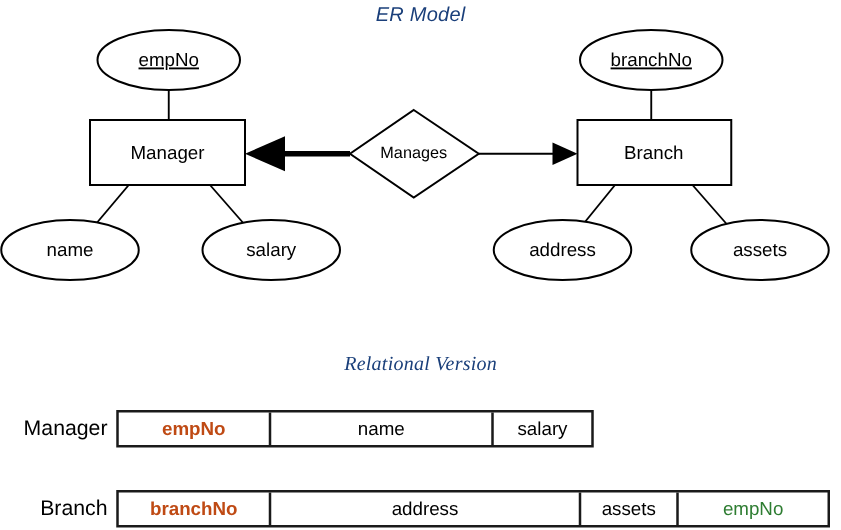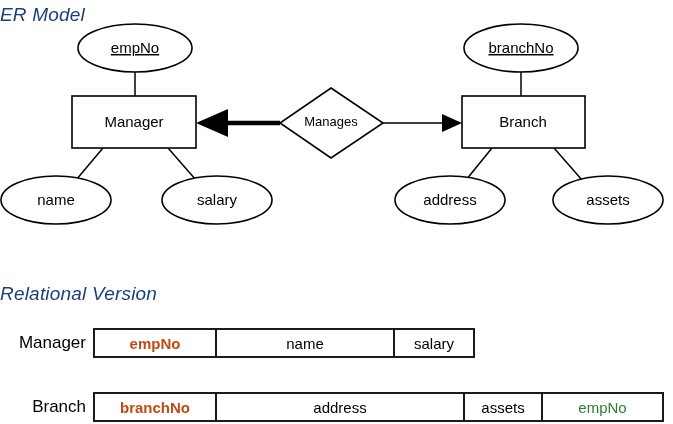--- a/index.html
+++ b/index.html
@@ -22,30 +22,30 @@
     left: 0;
     top: 0;
     width: 673px;
     height: 424px;
   }
 
   
   .section-title {
     position: absolute;
     width: 100%;
-    text-align: left;
+    text-align: center;
     font-style: italic;
     font-weight: normal;
-    font-size: 19px;
+    font-size: 16px;
     letter-spacing: 0.2px;
     color: #1a3f7a;
     white-space: nowrap;
   }
   #title-er    { top: 4px;   left: 0; }
-  #title-rel   { top: 283px; left: 0; }
+  #title-rel   { top: 283px; left: 0; font-family: Liberation Serif, serif; }
 
   
   svg.er-svg {
     position: absolute;
     left: 0;
     top: 0;
     width: 673px;
     height: 240px;
     overflow: visible;
   }

